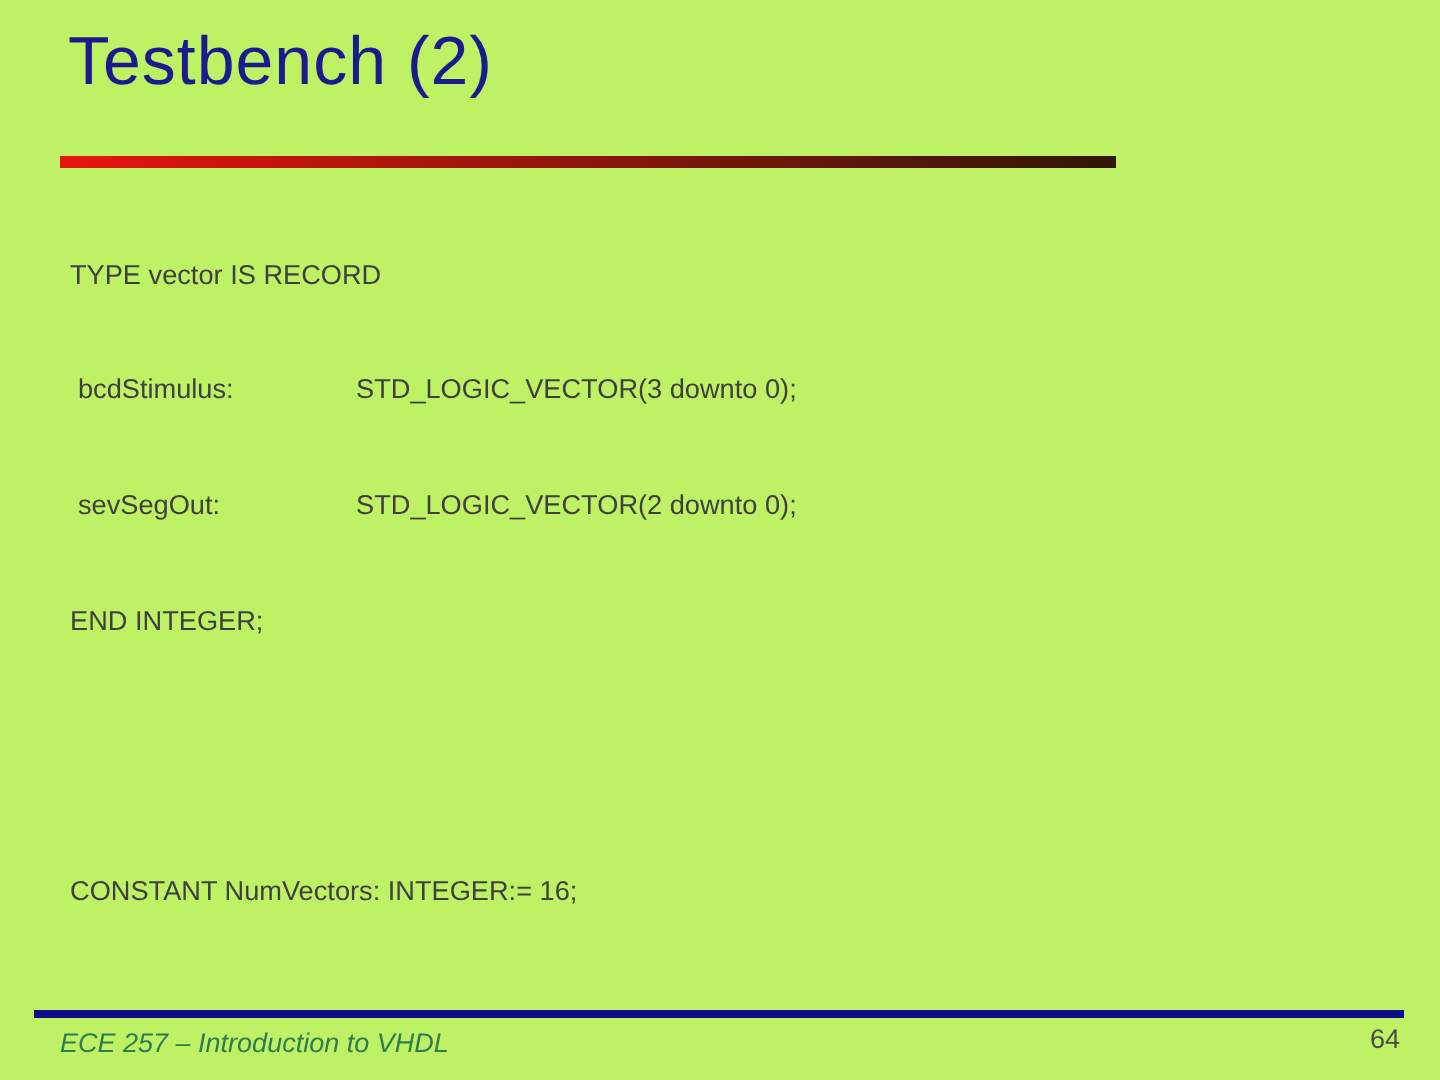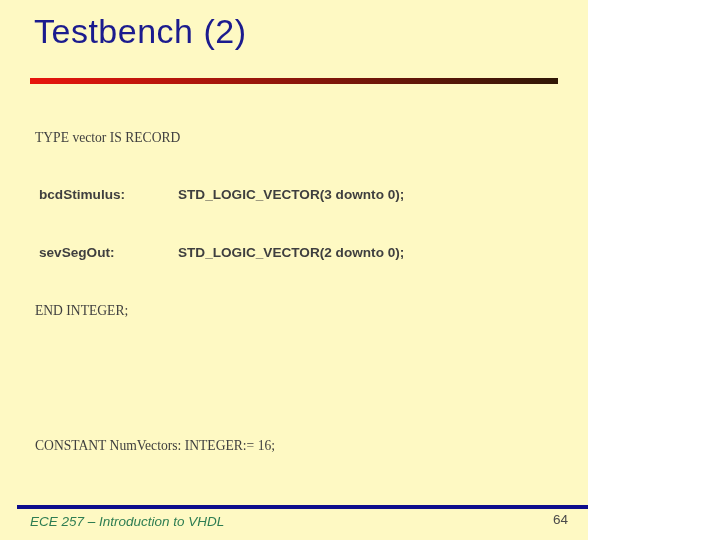--- a/index.html
+++ b/index.html
@@ -2,23 +2,23 @@
 <html style="--title_text: #1B1B8E; --code_text: #3F3F3F; --footer_text: #2E7D52; --footer_line: #0D0D8C; --page_number_text: #4A4A4A; --accent_red: #E8150D; --accent_dark: #2F1706;"><head>
 <meta charset="utf-8">
 <style>
   html, body {
     margin: 0;
     padding: 0;
     background: #ffffff;
   }
   .slide {
     position: relative;
-    width: 588px;
+    width: 720px;
     height: 540px;
-    background: #fef9c3;
+    background: #bef264;
     overflow: hidden;
     font-family: "Liberation Sans", sans-serif;
   }
   .title {
     position: absolute;
     left: 34px;
     top: 12px;
     margin: 0;
     font-size: 34px;
     font-weight: normal;
@@ -38,22 +38,22 @@
     position: absolute;
     left: 28px;
     top: 89px;
     width: 660px;
     font-size: 13.6px;
     line-height: 19.3px;
     color: var(--code_text, #3F3F3F);
     white-space: pre;
   }
   .ln { min-height: 19.3px; }
-  .ind-a { padding-left: 7px; font-family: Liberation Serif, serif; }
-  .ind-b { padding-left: 11px; font-weight: bold; }
+  .ind-a { padding-left: 7px; }
+  .ind-b { padding-left: 11px; }
   .fname {
     display: inline-block;
     width: 139px;
     white-space: pre;
   }
   .footer-rule {
     position: absolute;
     left: 17px;
     top: 505px;
     width: 685px;

